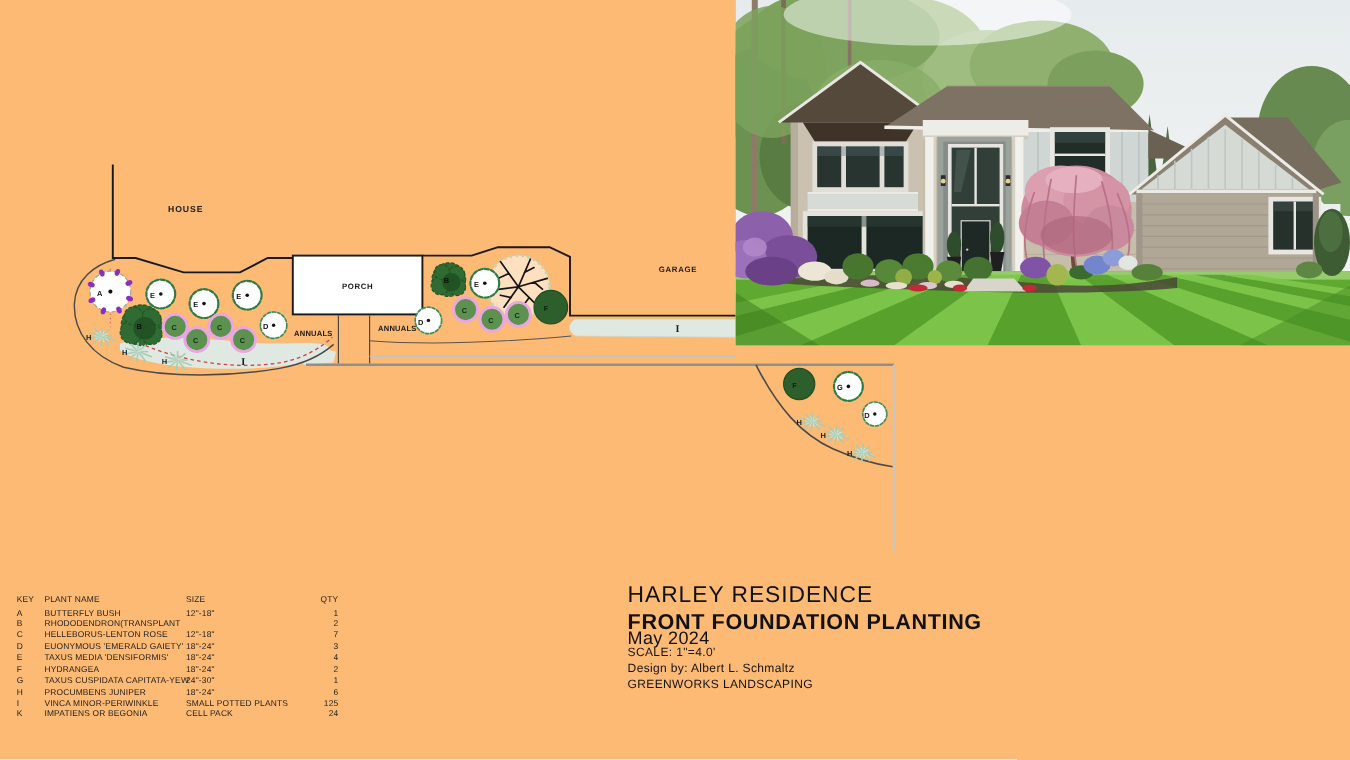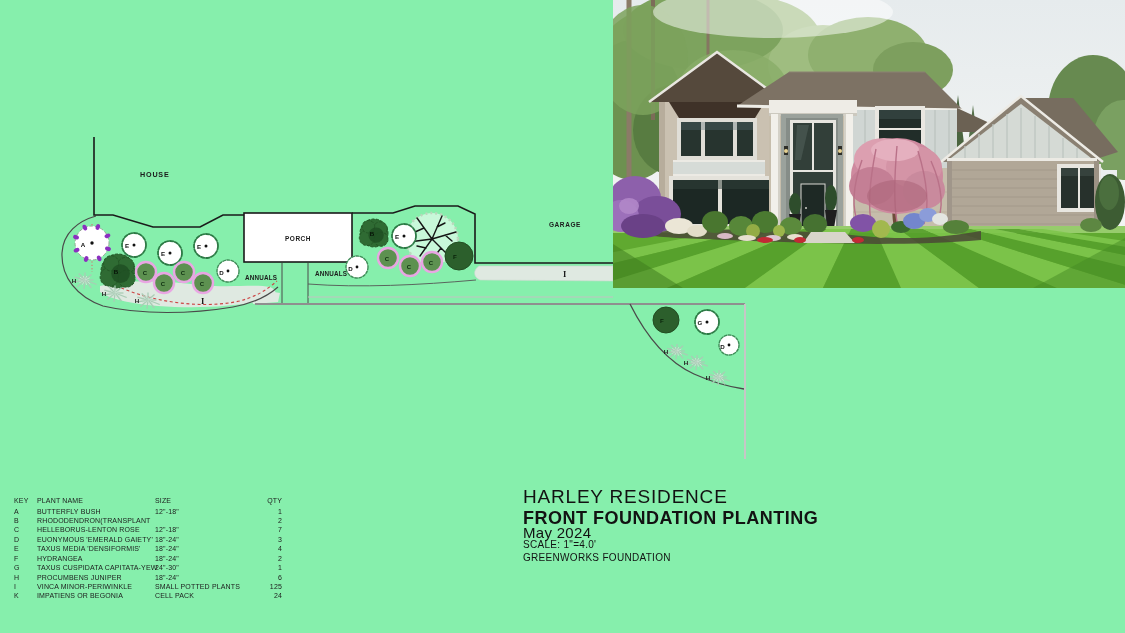--- a/index.html
+++ b/index.html
@@ -1,16 +1,16 @@
 <!DOCTYPE html>
 <html><head>
 <meta charset="utf-8">
 <style>
   html,body{margin:0;padding:0;background:#ffffff;}
-  #stage{position:relative;width:1125px;height:633px;background:#86efac;overflow:hidden;
+  #stage{position:relative;width:1125px;height:633px;background:#fdba74;overflow:hidden;
          font-family:"Liberation Sans",sans-serif;}
   #plan-svg{position:absolute;left:0;top:0;}
   #photo{position:absolute;left:613px;top:0;width:512px;height:288px;}
   
   #key-table{position:absolute;left:14px;top:497px;width:268px;font-size:7px;
              letter-spacing:.15px;color:#1c1c1c;}
   .kt-row{display:grid;grid-template-columns:23px 118px 112px 15px;height:9.45px;
           align-items:baseline;}
   .kt-row span{white-space:nowrap;}
   .kt-qty{text-align:right;}
@@ -578,16 +578,17 @@
         <span>CELL PACK</span>
         <span class="kt-qty">24</span>
       </div>
     </div>
 
   <div id="title-block">
     <div class="tb-residence">HARLEY RESIDENCE</div>
     <div class="tb-subtitle">FRONT FOUNDATION PLANTING</div>
     <div class="tb-line tb-date">May 2024</div>
     <div class="tb-line">SCALE: 1"=4.0'</div>
-    <div class="tb-line">GREENWORKS FOUNDATION</div>
+    <div class="tb-line">Design by:  Albert L. Schmaltz</div>
+    <div class="tb-line">GREENWORKS LANDSCAPING</div>
   </div>
 
 </div>
 
 </body></html>

